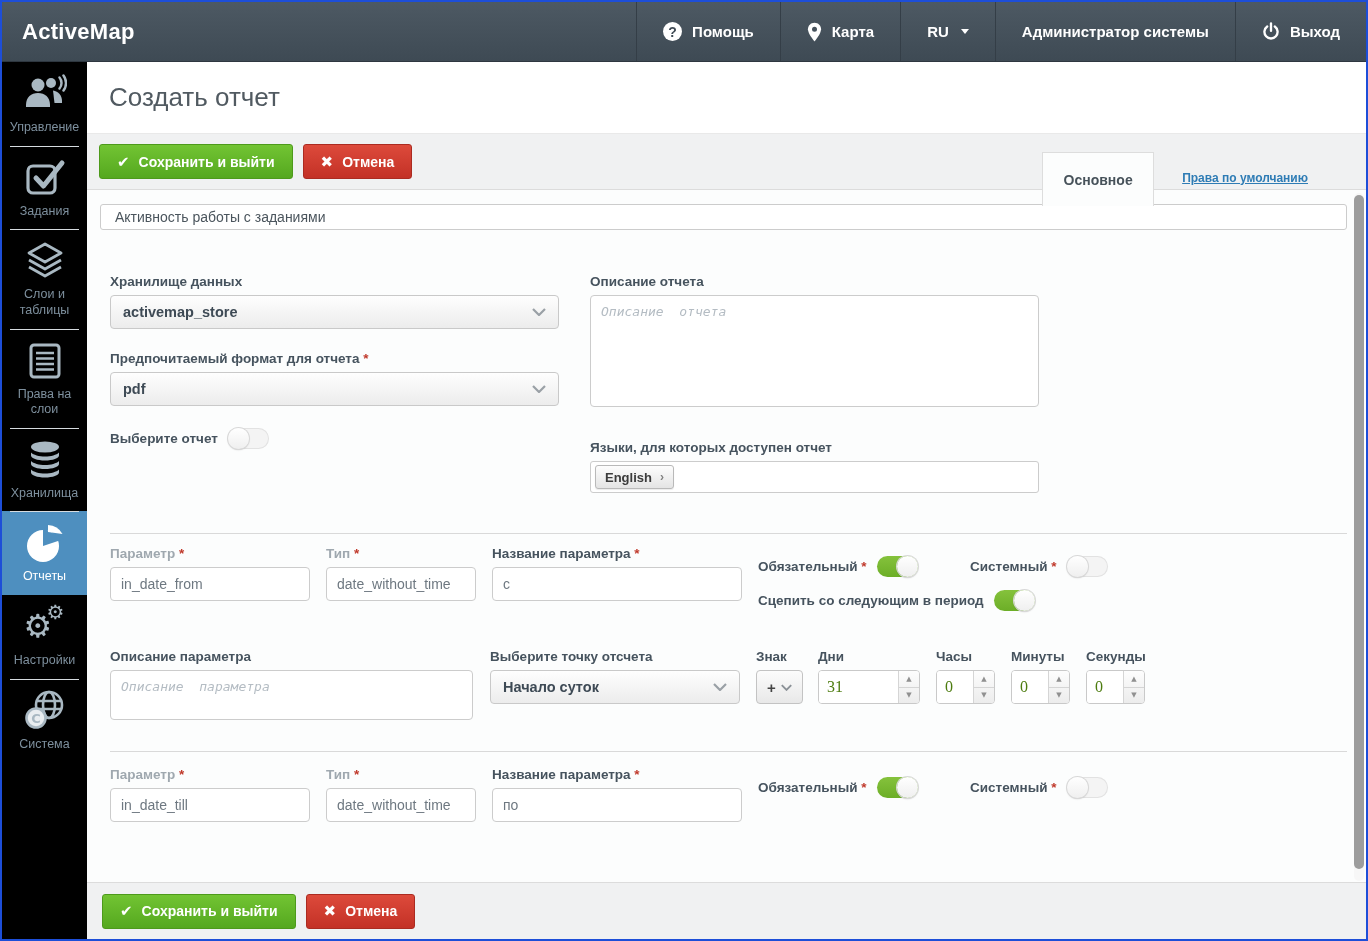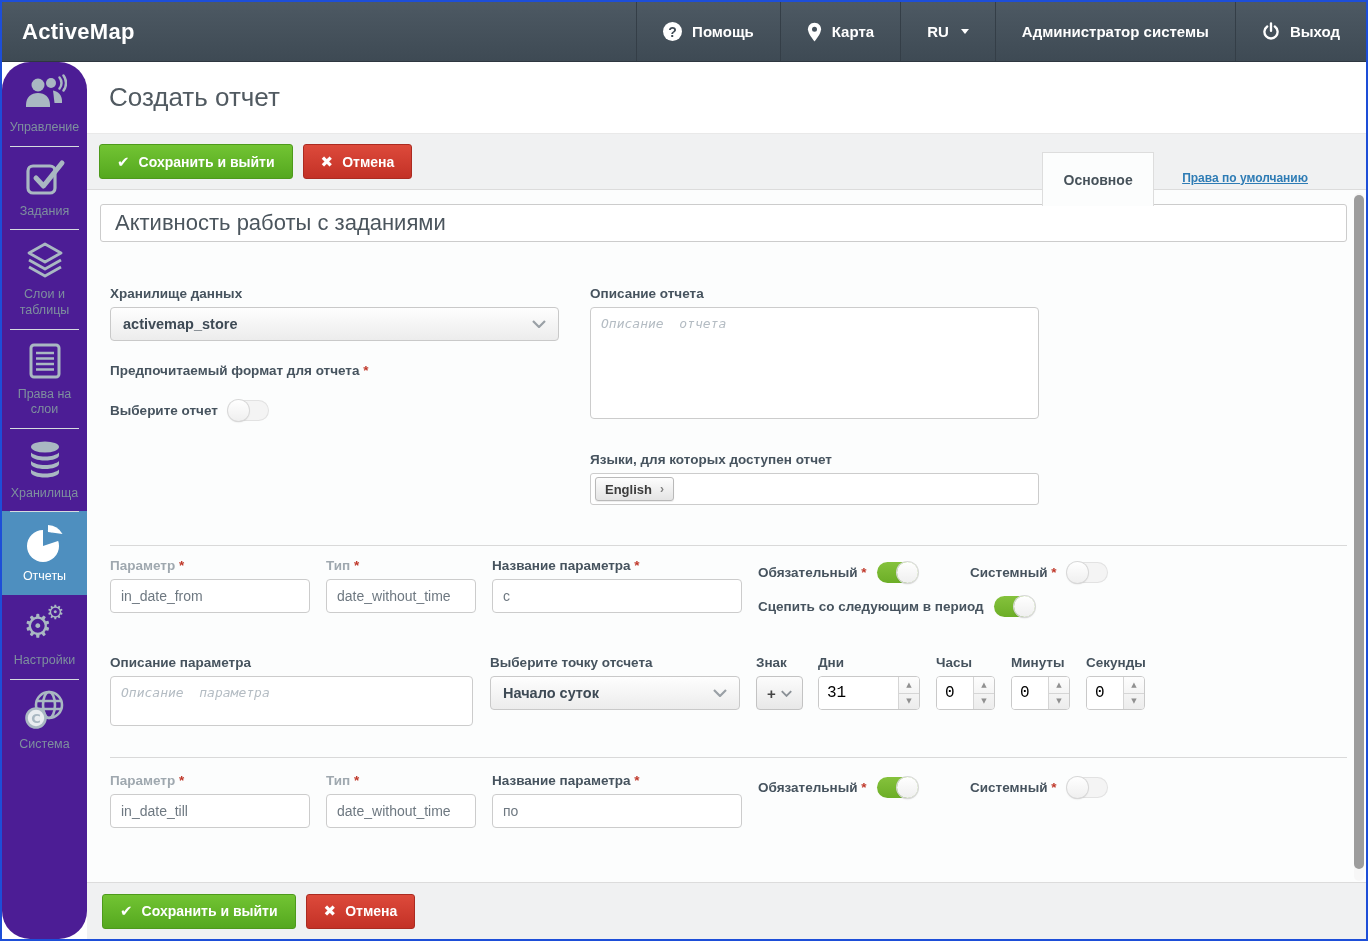--- a/index.html
+++ b/index.html
@@ -13,21 +13,21 @@
   }
   
   .topbar { flex:0 0 60px; background:linear-gradient(#4d5963,#3e4a54); display:flex; align-items:stretch; color:#fff; border-bottom:1px solid #2e3740; }
   .brand { font-size:22px; font-weight:bold; letter-spacing:.3px; display:flex; align-items:center; padding:0 26px 0 20px; }
   .topbar-right { margin-left:auto; display:flex; }
   .tb-item { display:flex; align-items:center; gap:10px; padding:0 26px; border-left:1px solid #343e47; font-size:15px; font-weight:bold; cursor:pointer; }
   .q-icon { width:19px; height:19px; border-radius:50%; background:#fff; color:#3f4a54; font-size:14px; font-weight:bold; display:flex; align-items:center; justify-content:center; }
   .caret { width:0; height:0; border-left:4px solid transparent; border-right:4px solid transparent; border-top:5px solid #fff; margin-left:2px; }
   
   .bodyrow { flex:1; display:flex; min-height:0; }
-  .sidebar { flex:0 0 85px; background:#4c1d95; display:flex; flex-direction:column;border-radius:28px; }
+  .sidebar { flex:0 0 85px; background:#000000; display:flex; flex-direction:column; }
   .side-item { padding:11px 2px 10px; text-align:center; color:#7e909e; font-size:12.5px; line-height:1.25; position:relative; cursor:pointer; }
   .side-item + .side-item::before { content:""; position:absolute; top:0; left:8px; right:8px; border-top:1px solid #d5dbdf; }
   .side-item .sicon { height:42px; display:flex; align-items:center; justify-content:center; margin-bottom:5px; position:relative; }
   .side-item.active { background:#4e8fbf; color:#fff; }
   .side-item.active + .side-item::before { display:none; }
   .gear-wrap { position:relative; width:44px; height:42px; color:#a9b8c2; }
   .gear-big { position:absolute; left:1px; top:4px; font-family:"DejaVu Sans",sans-serif; font-size:32px; line-height:32px; }
   .gear-small { position:absolute; right:2px; top:-4px; font-family:"DejaVu Sans",sans-serif; font-size:20px; line-height:20px; }
   
   .main { flex:1; display:flex; flex-direction:column; position:relative; min-width:0; background:#fcfdfd; }
@@ -35,21 +35,21 @@
   .toolbar { flex:0 0 56px; background:#f0f1f2; border-bottom:1px solid #dcdcdc; display:flex; align-items:center; padding-left:12px; position:relative; }
   .btn { display:inline-flex; align-items:center; gap:9px; height:35px; padding:0 17px; border-radius:3px; font-weight:bold; font-size:14px; color:#fff; border:1px solid; cursor:pointer; font-family:inherit; }
   .btn .ic { font-family:"DejaVu Sans",sans-serif; font-size:15px; }
   .btn-green { background:linear-gradient(#72c433,#55a81f); border-color:#4d9a1b; }
   .btn-red { background:linear-gradient(#dd4a3b,#c33126); border-color:#ab2b21; margin-left:10px; }
   .tabs { position:absolute; right:30px; top:16px; height:100%; display:flex; z-index:2; }
   .tab-active { margin-top:2px; margin-bottom:-1px; background:#fcfdfd; border:1px solid #ddd; border-bottom:none; width:112px; display:flex; align-items:center; justify-content:center; font-weight:bold; color:#47525a; font-size:14px; cursor:default; }
   .tab-link { display:flex; align-items:center; padding:0 28px; color:#2e7cb5; font-weight:bold; font-size:12px; text-decoration:underline; cursor:pointer; }
   
   .content { flex:1; position:relative; padding:14px 13px 0; overflow:hidden; }
-  .title-input { width:1247px; height:38px; border:1px solid #ccc; border-radius:3px; padding:0 14px; font-size:22px; color:#4b555d; background:#fff; font-family:inherit; outline:none; }
+  .title-input { width:1247px; height:26px; border:1px solid #ccc; border-radius:3px; padding:0 14px; font-size:14px; color:#4b555d; background:#fff; font-family:inherit; outline:none; }
   .form-area { margin:44px 0 0 10px; width:1237px; }
   .cols { display:flex; }
   .col-left { width:449px; }
   .col-right { width:449px; margin-left:31px; }
   .field { margin-bottom:22px; }
   .label { font-size:13.5px; font-weight:bold; color:#46535e; margin-bottom:6px; display:block; }
   .label.muted { color:#9fa8af; }
   .label.inline { display:inline; margin:0; }
   .req { color:#c0392b; font-weight:bold; }
   .select { height:34px; border:1px solid #c9c9c9; border-radius:4px; background:linear-gradient(#fefefe,#ececec); display:flex; align-items:center; justify-content:space-between; padding:0 12px; font-weight:bold; color:#3e4a55; font-size:14.5px; cursor:pointer; }
@@ -63,33 +63,33 @@
   .toggle.on { background:linear-gradient(#85c23c,#6cae27); box-shadow:none; }
   .toggle.on .knob { left:auto; right:0; }
   .tg-inline { display:flex; align-items:center; gap:10px; }
   .divider { border:none; border-top:1px solid #d9d9d9; margin:18px 0 0; }
   .param-row { display:flex; margin-top:12px; }
   .param-row.first-gap { margin-top:12px; }
   .pcol1 { width:200px; margin-right:16px; }
   .pcol2 { width:150px; margin-right:16px; }
   .pcol3 { width:250px; margin-right:16px; }
   .pcol4 { flex:1; }
-  .tg-row { display:flex; align-items:center; margin-top:4px; }
+  .tg-row { display:flex; align-items:center; margin-top:10px; }
   .tg-row.second { margin-top:13px; }
   .tg-group { display:flex; align-items:center; gap:10px; }
   .tg-group.w1 { width:212px; }
   .row2 { display:flex; margin-top:38px; }
   .r2c1 { width:363px; margin-right:17px; }
   .r2c2 { width:250px; margin-right:16px; }
   .r2sign { width:47px; margin-right:15px; }
   .r2num-l { width:102px; margin-right:16px; }
   .r2num { width:59px; margin-right:16px; }
   .sign-select { width:47px; height:34px; border:1px solid #c3c3c3; border-radius:4px; background:linear-gradient(#fcfcfc,#e8e8e8); display:flex; align-items:center; justify-content:center; gap:5px; font-weight:bold; color:#444; font-size:15px; cursor:pointer; }
   .spin { display:flex; height:34px; border:1px solid #c9c9c9; border-radius:4px; background:#fff; overflow:hidden; }
-  .spin input { border:none; min-width:0; flex:1; padding:0 8px; font-family:Liberation Mono, monospace; font-size:16px; color:#000000; outline:none; }
+  .spin input { border:none; min-width:0; flex:1; padding:0 8px; font-family:Liberation Serif, serif; font-size:16px; color:#4d7c0f; outline:none; }
   .spin .btns { width:21px; border-left:1px solid #d5d5d5; display:flex; flex-direction:column; background:linear-gradient(#fdfdfd,#ececec); }
   .spin .btns span { flex:1; display:flex; align-items:center; justify-content:center; font-size:7px; color:#909090; cursor:pointer; font-family:"DejaVu Sans",sans-serif; }
   .spin .btns span + span { border-top:1px solid #d5d5d5; }
   .lang-box { height:32px; border:1px solid #ccc; border-radius:3px; background:#fff; display:flex; align-items:center; padding:0 4px; }
   .chip { height:24px; border:1px solid #b9b9b9; border-radius:3px; background:linear-gradient(#fdfdfd,#e4e4e4); display:flex; align-items:center; gap:8px; padding:0 9px; font-weight:bold; font-size:13px; color:#3c3c3c; box-shadow:0 1px 1px rgba(0,0,0,.08); cursor:pointer; }
   .chip .arr { color:#808080; font-size:12px; font-weight:bold; }
   
   .footer { flex:0 0 57px; background:#f0f1f2; border-top:1px solid #dcdcdc; display:flex; align-items:center; padding-left:15px; }
   
   .vscroll { position:absolute; top:131px; bottom:58px; right:2px; width:10px; background:#f7f7f7; border-radius:5px; z-index:5; }
@@ -271,20 +271,26 @@
                 <span class="label">Хранилище данных</span>
                 <div class="select">
                   <span>activemap_store</span>
                   <svg width="14" height="8" viewBox="0 0 14 8">
                       <polyline points="1,1 7,7 13,1" stroke="#9aa0a6" stroke-width="2.2" fill="none"></polyline>
                     </svg>
                 </div>
               </div>
               <div class="field">
                 <span class="label"><span>Предпочитаемый формат для отчета</span> <span class="req">*</span></span>
+                <div class="select">
+                  <span>pdf</span>
+                  <svg width="14" height="8" viewBox="0 0 14 8">
+                      <polyline points="1,1 7,7 13,1" stroke="#9aa0a6" stroke-width="2.2" fill="none"></polyline>
+                    </svg>
+                </div>
               </div>
               <div class="tg-inline">
                 <span class="label inline">Выберите отчет</span>
                 <span class="toggle">
                     <span class="knob"></span>
                   </span>
               </div>
             </div>
 
             <div class="col-right">

